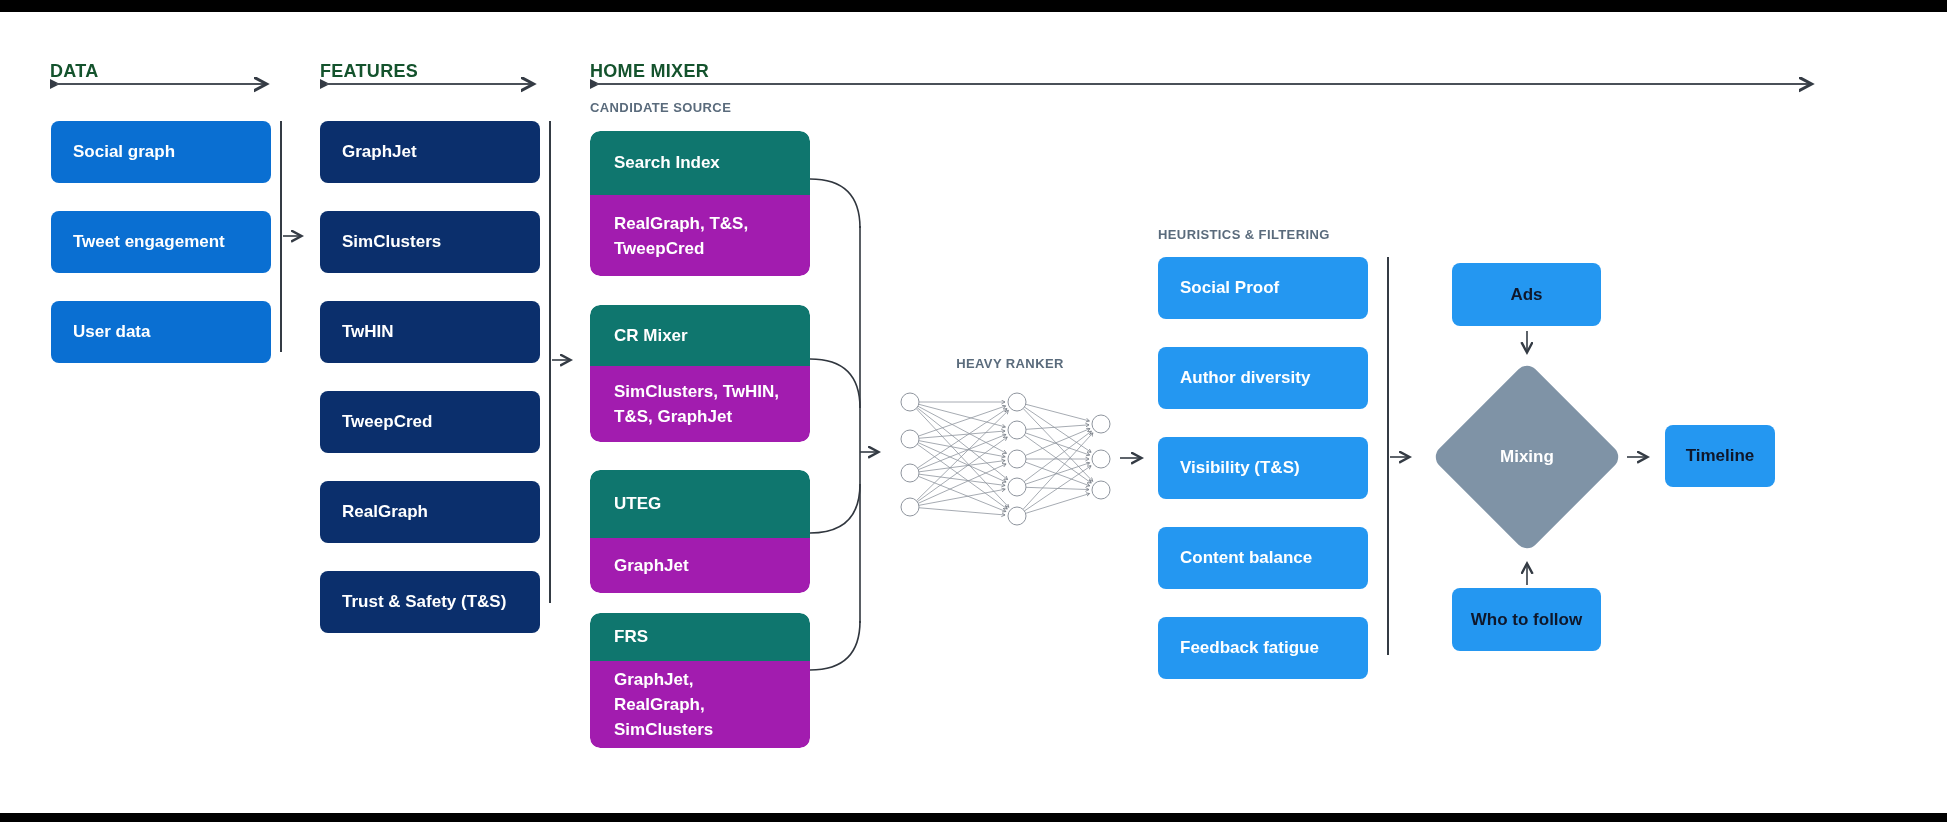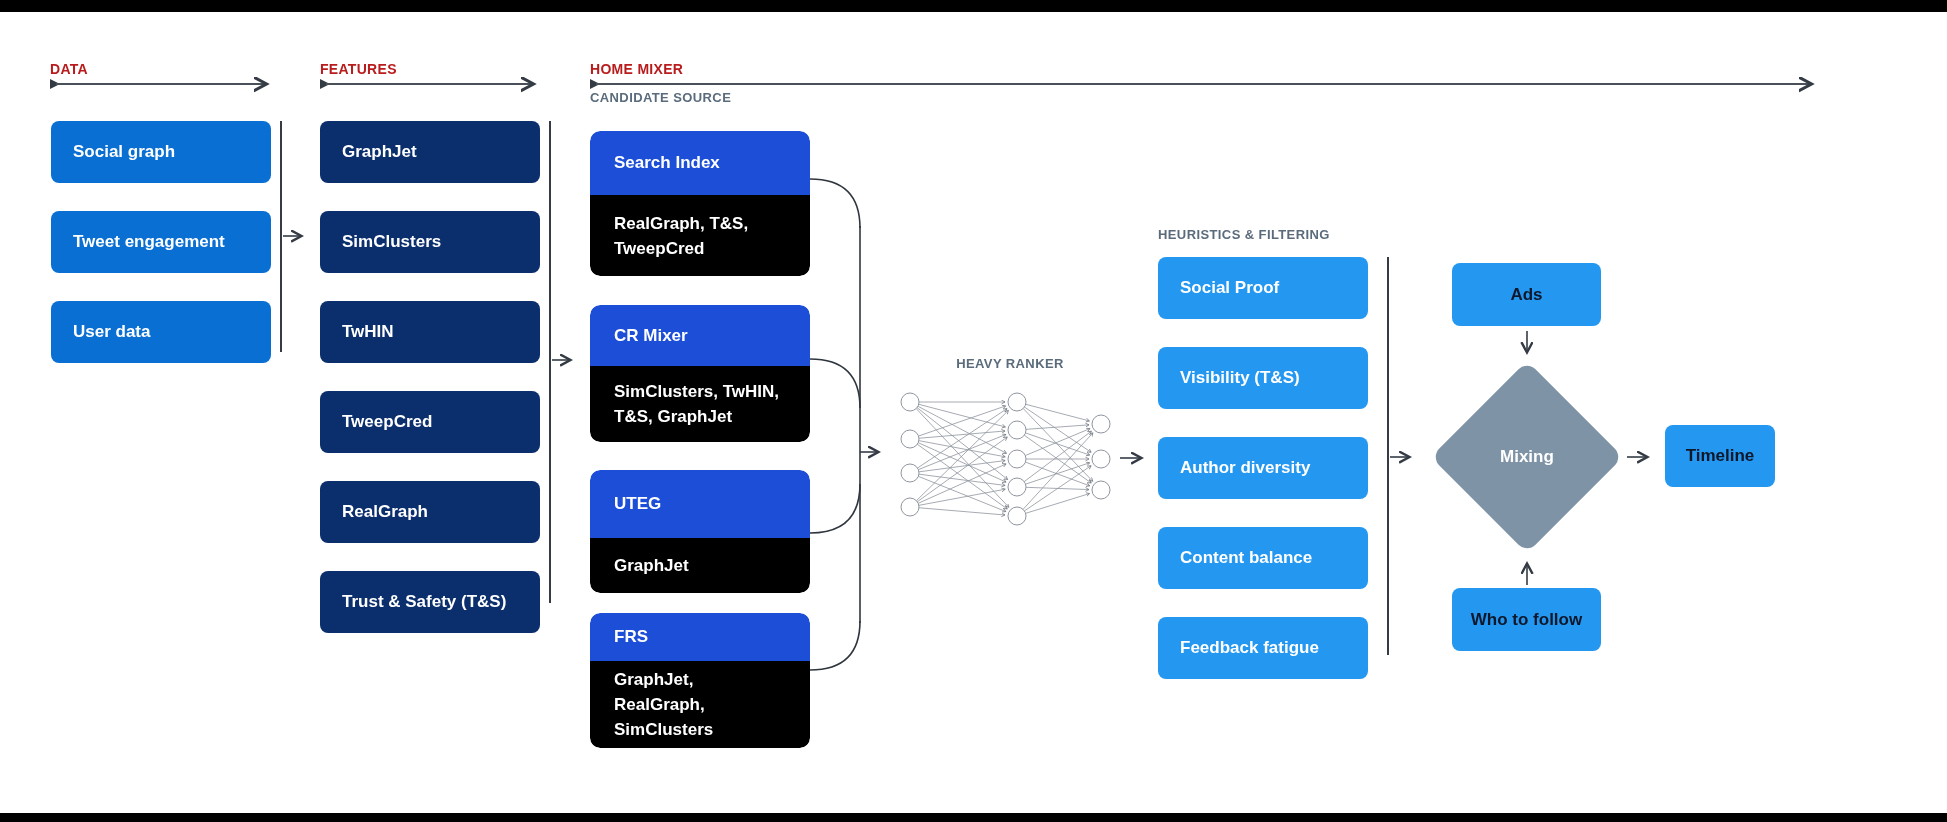--- a/index.html
+++ b/index.html
@@ -2,35 +2,35 @@
 <html><head>
 <meta charset="utf-8">
 <style>
   html,body{margin:0;padding:0;background:#fff;}
   body{width:1947px;height:822px;overflow:hidden;font-family:"Liberation Sans",sans-serif;position:relative;}
   .stage{position:absolute;left:0;top:0;width:1947px;height:822px;background:#ffffff;}
   .bar{position:absolute;left:0;width:1947px;background:#000;}
   .bar.top{top:0;height:12px;}
   .bar.bottom{top:813px;height:9px;}
 
-  .sec-label{position:absolute;top:61px;font-size:14px;font-weight:700;color:#b91c1c;letter-spacing:.3px;}
+  .sec-label{position:absolute;top:61px;font-size:18px;font-weight:700;color:#14532d;letter-spacing:.3px;}
   .sub-label{position:absolute;font-size:13px;font-weight:700;color:#5a6b7c;letter-spacing:.4px;}
 
   .col{position:absolute;display:flex;flex-direction:column;gap:28px;}
   .node-box{width:220px;height:62px;border-radius:8px;display:flex;align-items:center;
     padding-left:22px;box-sizing:border-box;color:#fff;font-size:17px;font-weight:600;}
   .data-box{background:#0a6fd2;}
   .feat-box{background:#0b2f6c;}
   .filt-box{background:#2497f1;width:210px;}
 
   .cand{position:absolute;left:590px;width:220px;border-radius:10px;overflow:hidden;
     display:flex;flex-direction:column;}
-  .cand .hdr{background:#1d4ed8;display:flex;align-items:center;padding-left:24px;
+  .cand .hdr{background:#0f766e;display:flex;align-items:center;padding-left:24px;
     box-sizing:border-box;color:#fff;font-size:17px;font-weight:600;border-radius:10px 10px 0 0;}
-  .cand .src{background:#000000;flex:1;display:flex;align-items:center;padding:6px 30px 6px 24px;
+  .cand .src{background:#a21caf;flex:1;display:flex;align-items:center;padding:6px 30px 6px 24px;
     box-sizing:border-box;color:#fff;font-size:17px;font-weight:600;line-height:25px;border-radius:0 0 10px 10px;}
 
   .pill{position:absolute;background:#2497f1;border-radius:8px;display:flex;align-items:center;
     justify-content:center;color:#0f172a;font-size:17px;font-weight:600;}
 
   .diamond{position:absolute;left:1459px;top:389px;width:136px;height:136px;background:#7f93a6;
     border-radius:12px;transform:rotate(45deg);display:flex;align-items:center;justify-content:center;}
   .diamond span{transform:rotate(-45deg);color:#fff;font-size:17px;font-weight:600;}
 
   svg.overlay{position:absolute;left:0;top:0;pointer-events:none;}
@@ -40,21 +40,21 @@
 
 <div class="stage">
 
   <div class="bar top"></div>
   <div class="bar bottom"></div>
 
   <div class="sec-label" style="left:50px;">DATA</div>
   <div class="sec-label" style="left:320px;">FEATURES</div>
   <div class="sec-label" style="left:590px;">HOME MIXER</div>
 
-  <div class="sub-label" style="left:590px;top:90px;">CANDIDATE SOURCE</div>
+  <div class="sub-label" style="left:590px;top:100px;">CANDIDATE SOURCE</div>
   <div class="sub-label" style="left:930px;top:356px;width:160px;text-align:center;">HEAVY RANKER</div>
   <div class="sub-label" style="left:1158px;top:227px;">HEURISTICS &amp; FILTERING</div>
 
   <div class="col" style="left:51px;top:121px;">
     <div class="node-box data-box">
         <span>Social graph</span>
       </div>
     <div class="node-box data-box">
         <span>Tweet engagement</span>
       </div>
@@ -99,24 +99,24 @@
   <div class="cand" style="top:613px;height:135px;">
     <div class="hdr" style="height:63px;">FRS</div>
     <div class="src">GraphJet, RealGraph, SimClusters</div>
   </div>
 
   <div class="col" style="left:1158px;top:257px;">
     <div class="node-box filt-box">
         <span>Social Proof</span>
       </div>
     <div class="node-box filt-box">
+        <span>Author diversity</span>
+      </div>
+    <div class="node-box filt-box">
         <span>Visibility (T&amp;S)</span>
-      </div>
-    <div class="node-box filt-box">
-        <span>Author diversity</span>
       </div>
     <div class="node-box filt-box">
         <span>Content balance</span>
       </div>
     <div class="node-box filt-box">
         <span>Feedback fatigue</span>
       </div>
   </div>
 
   <div class="pill" style="left:1452px;top:263px;width:149px;height:63px;">Ads</div>

